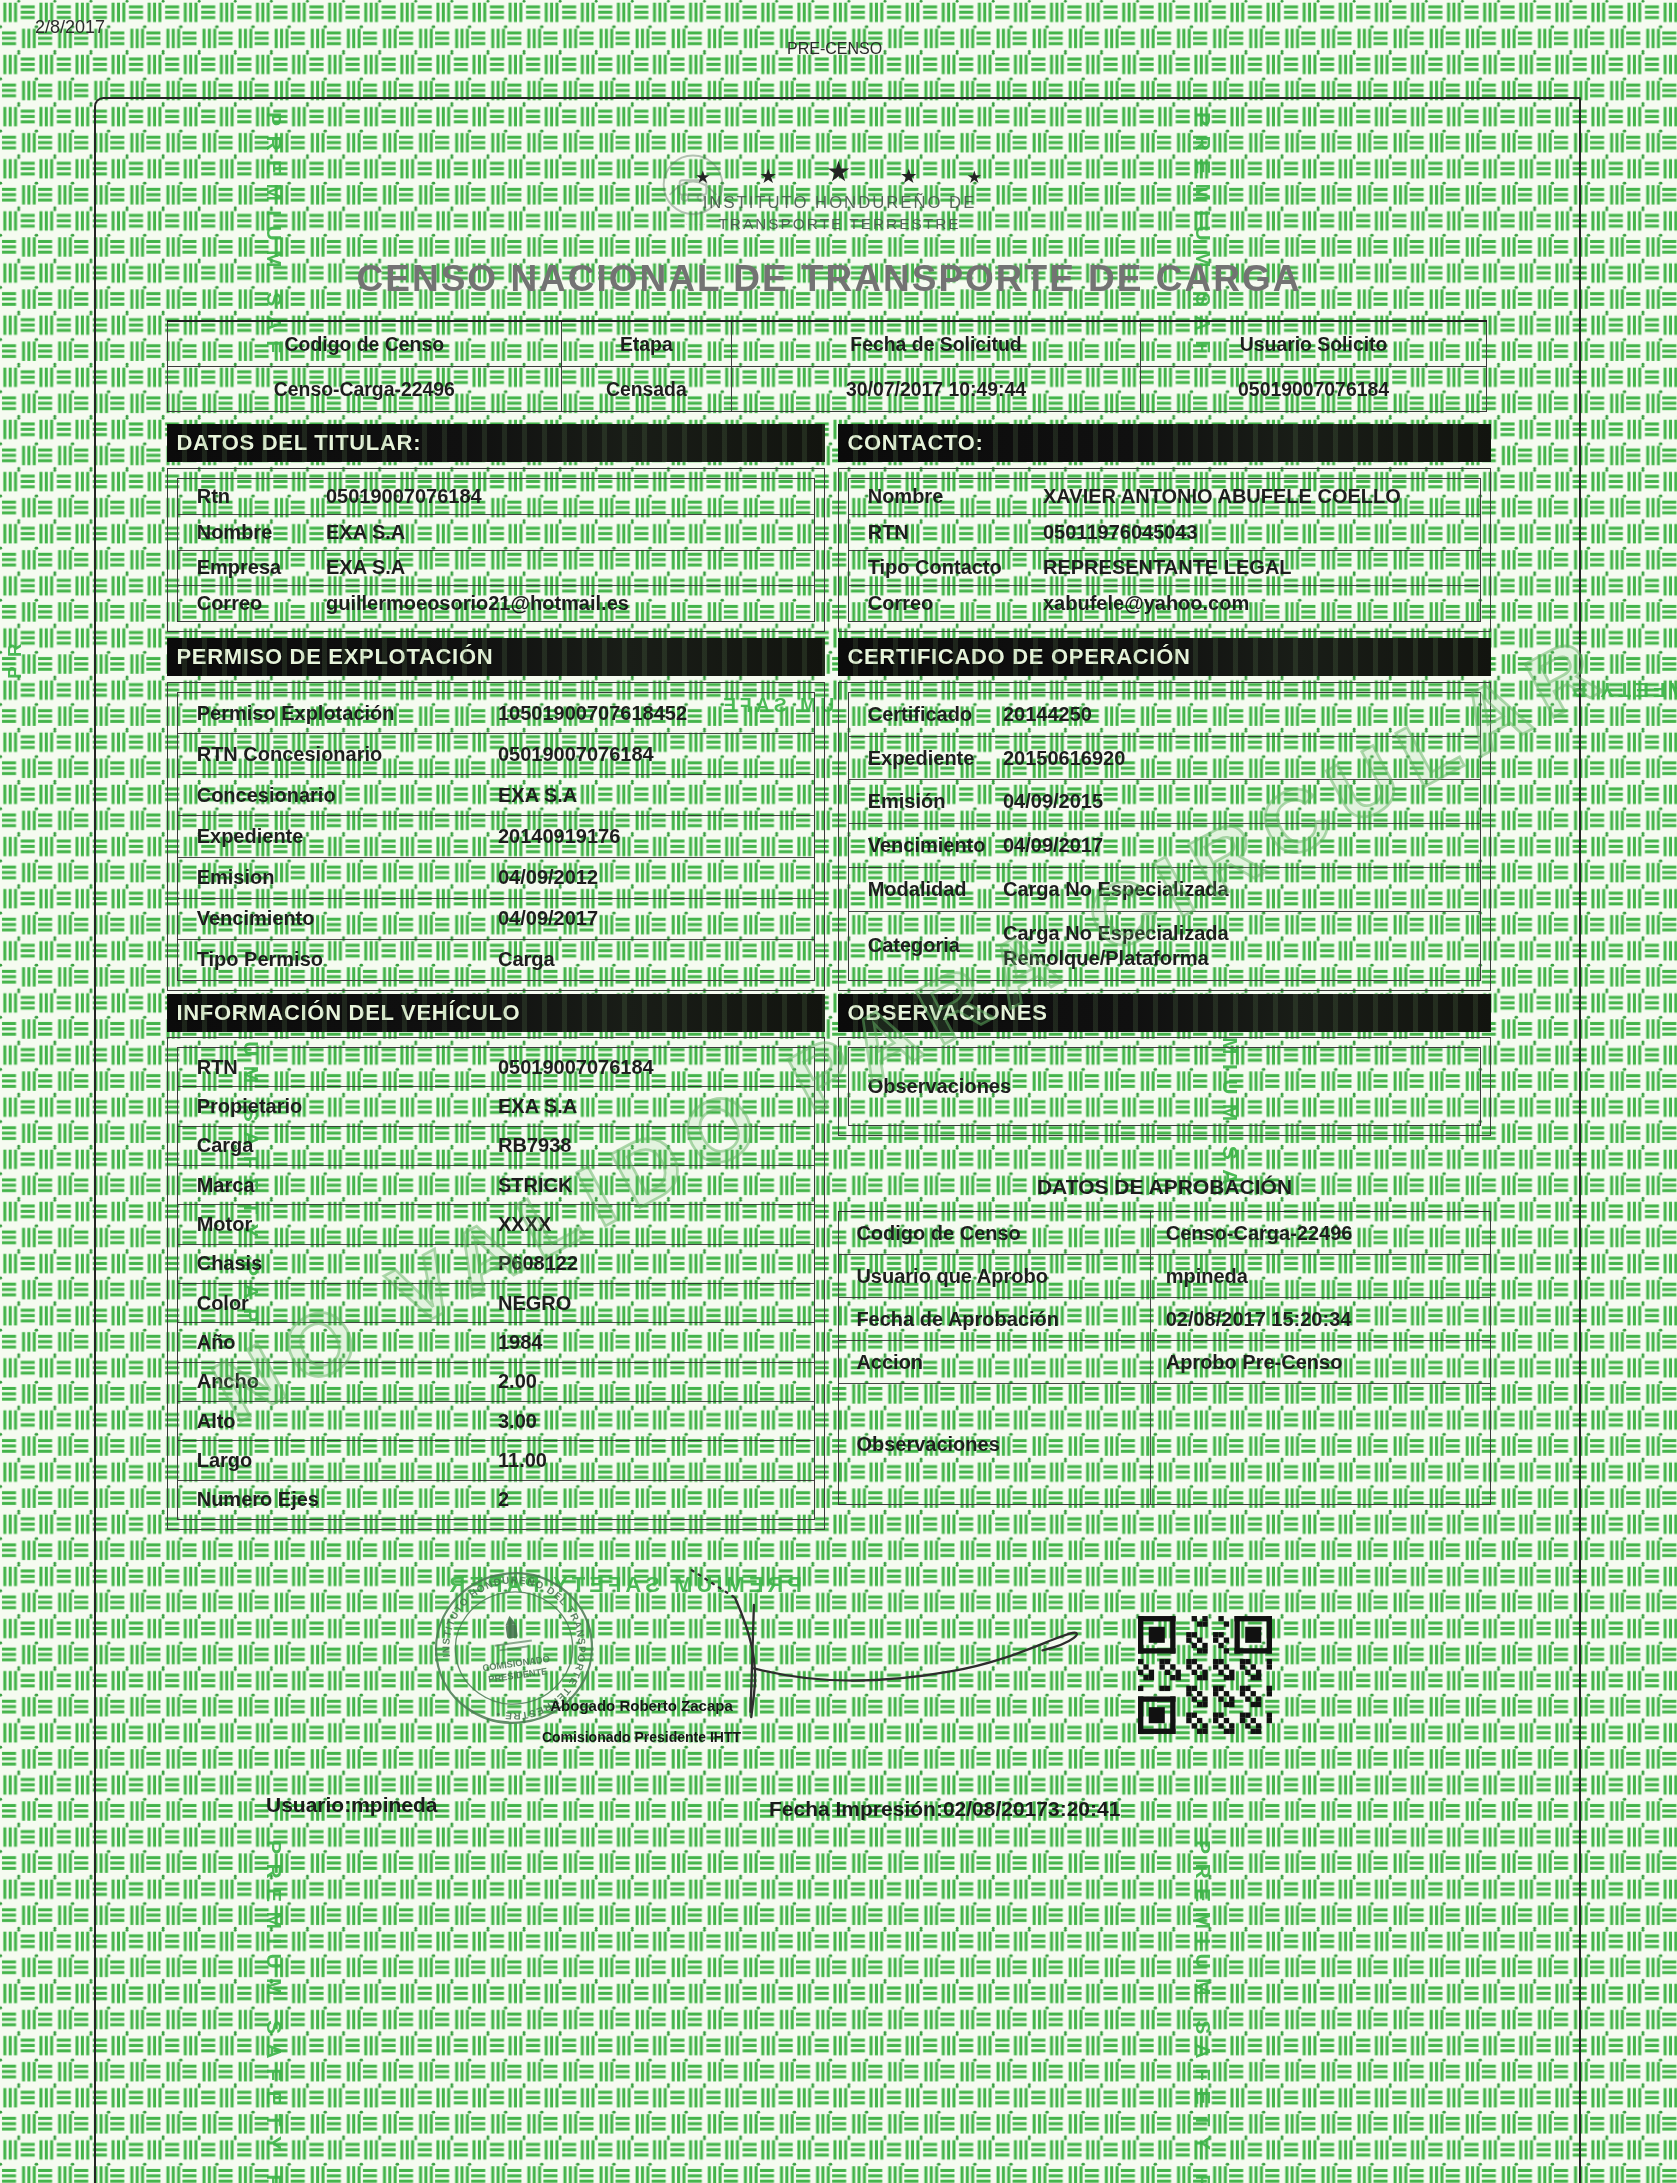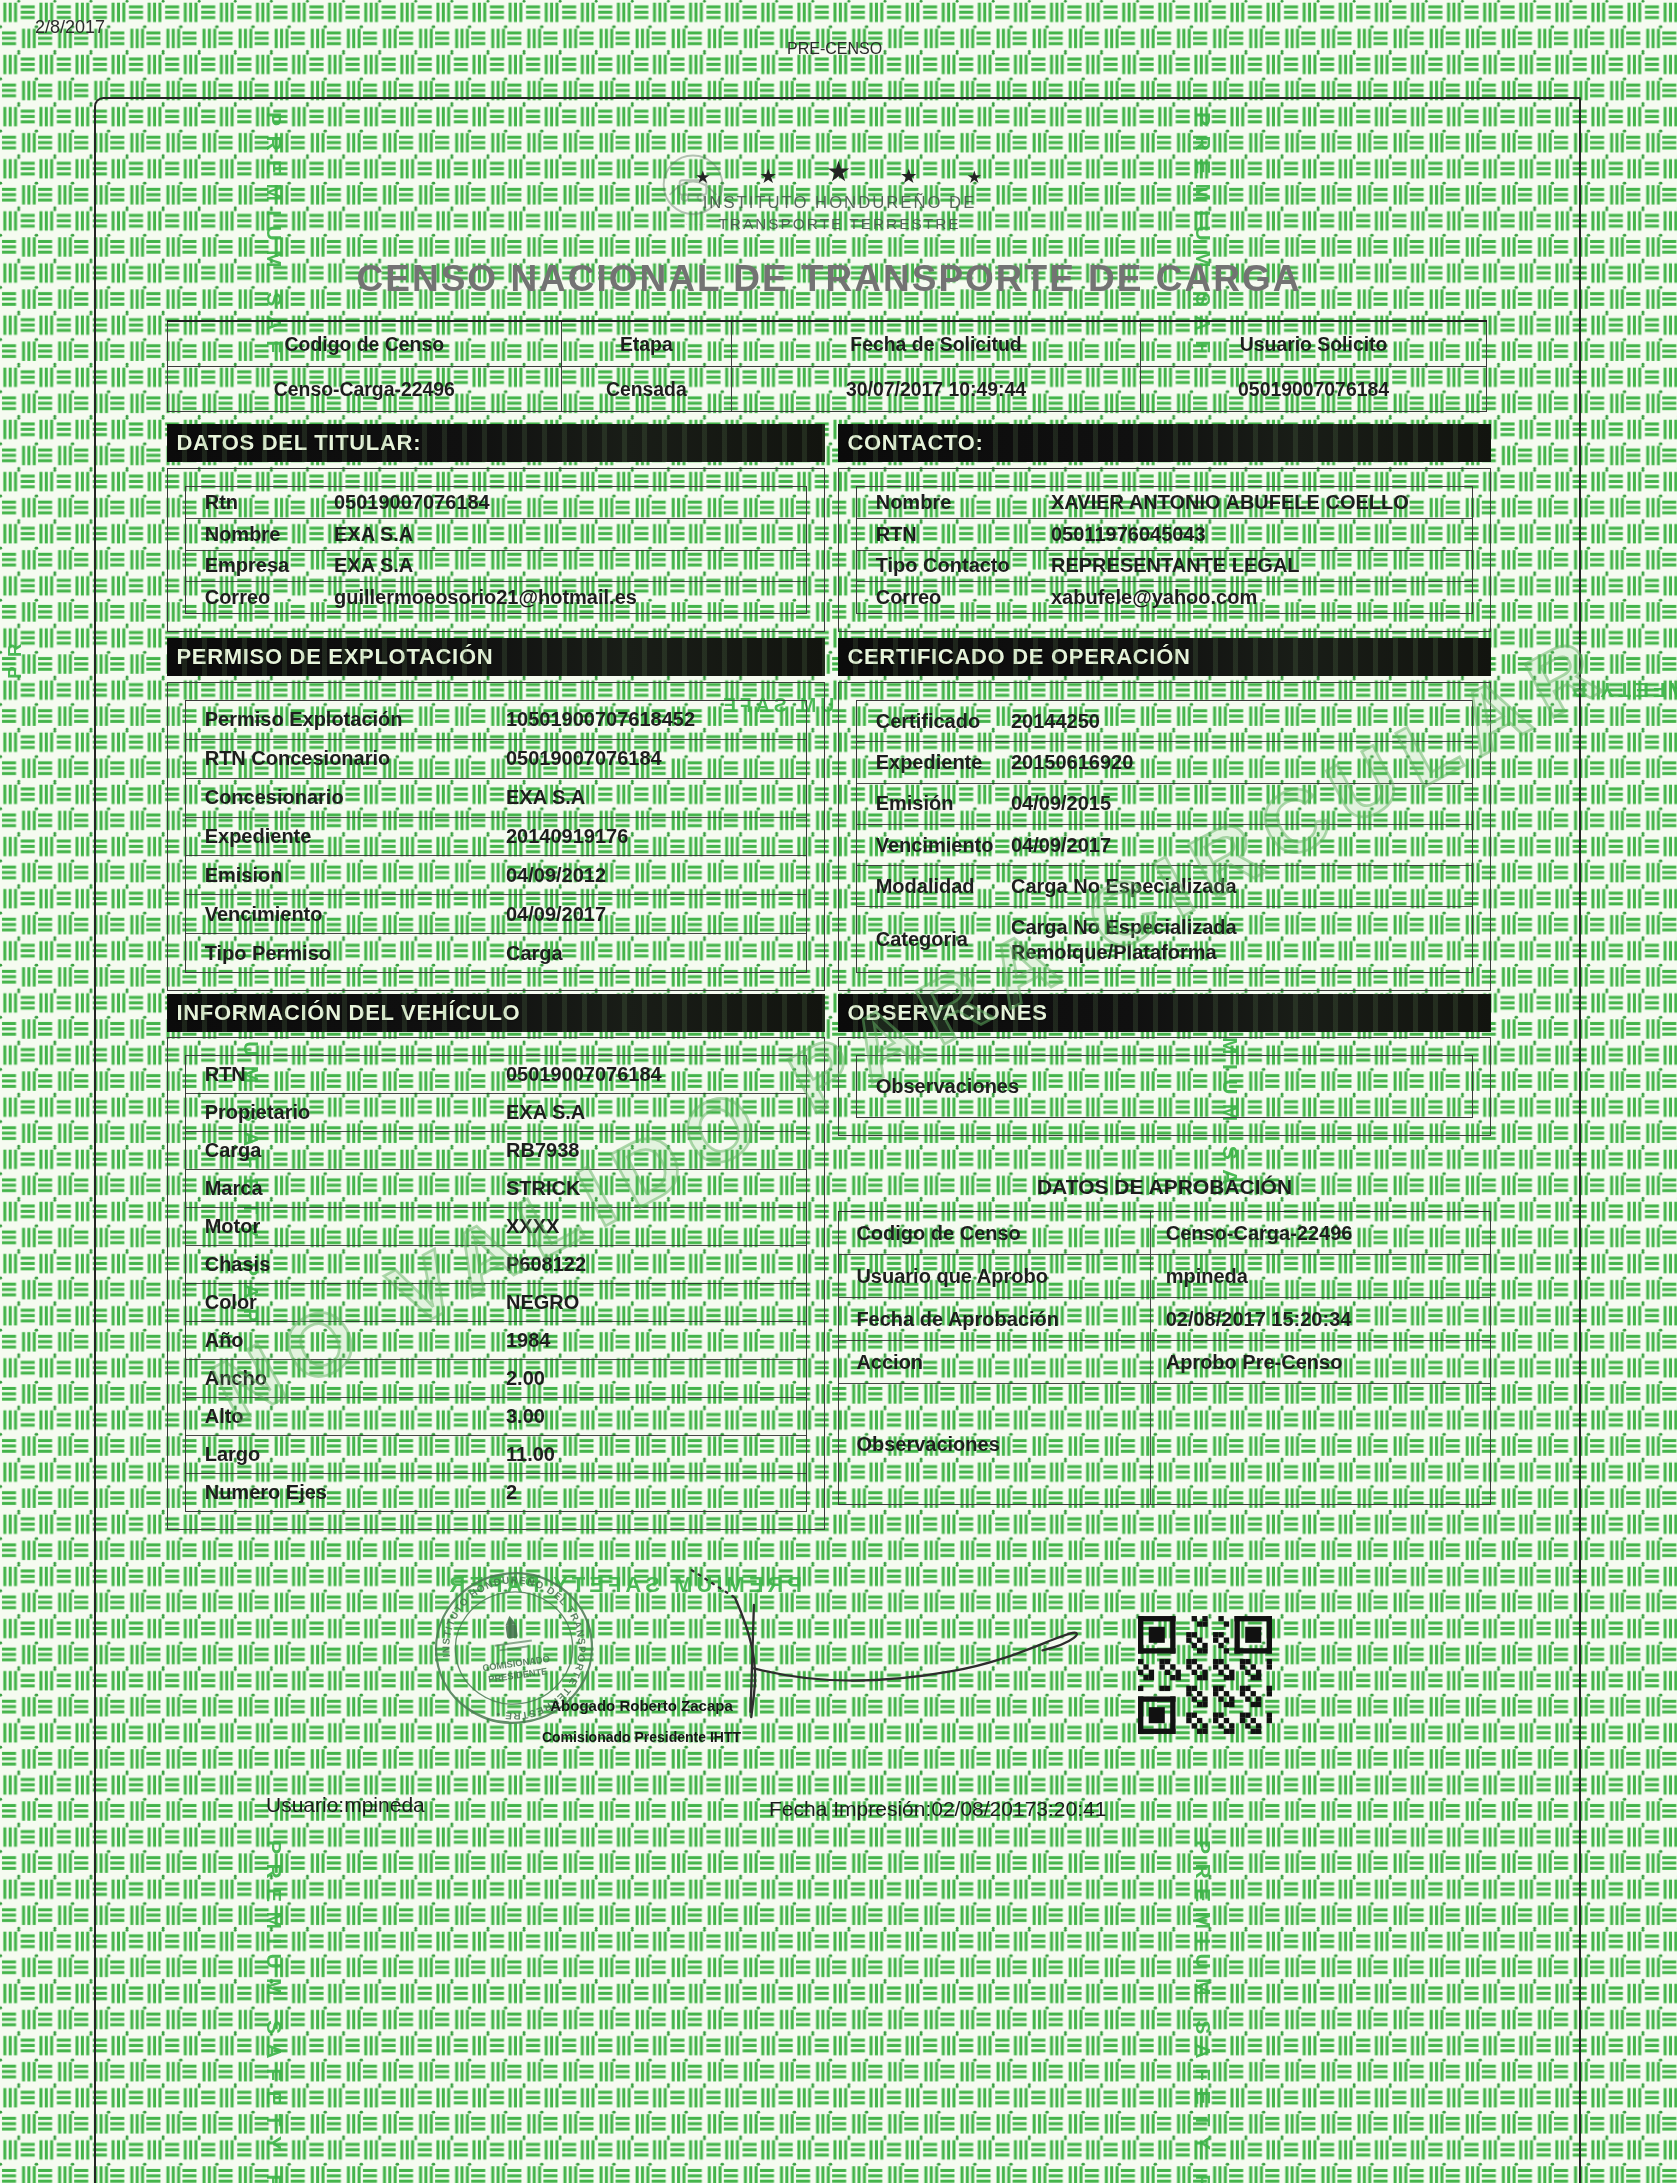--- a/index.html
+++ b/index.html
@@ -59,21 +59,21 @@
     display:flex;align-items:center;padding-left:9.4px;box-sizing:border-box;
     text-shadow:0 0 2px #000;
   }
   .bar::after{
     content:"";position:absolute;inset:0;
     background:repeating-linear-gradient(90deg,transparent 0 14.7px,rgba(108,150,96,.18) 14.7px 20px);
     pointer-events:none;
   }
 
   
-  .box{position:absolute;border:1.3px solid #3a3a3a;padding:17px;box-sizing:border-box;background:transparent;}
+  .box{position:absolute;border:1.3px solid #3a3a3a;padding:9px;box-sizing:border-box;background:transparent;}
   .box-inner{border:0.7px solid #3a3a3a;width:100%;height:100%;box-sizing:border-box;display:flex;flex-direction:column;}
   .row{flex:1;display:flex;align-items:center;border-bottom:0.7px solid rgba(42,42,42,.85);}
   .row:last-child{border-bottom:none;}
   .row.tall{flex:1.6;}
   .lbl{font-weight:700;font-size:20px;padding-left:18.7px;flex:0 0 var(--lw,154px);box-sizing:border-box;}
   .val{font-weight:700;font-size:20px;line-height:1.25;}
 
   
   .approb-title{position:absolute;left:838px;top:1175px;width:653px;text-align:center;font-weight:700;font-size:21px;}
   .approb-table{
@@ -81,21 +81,21 @@
     border:0.7px solid #3a3a3a;border-top:1.3px solid #2b2b2b;
     display:flex;flex-direction:column;box-sizing:border-box;
   }
   .a-row{height:43px;display:flex;border-bottom:0.7px solid rgba(42,42,42,.85);box-sizing:border-box;}
   .a-row.fill{flex:1;border-bottom:none;}
   .a-label{flex:0 0 312px;border-right:0.7px solid rgba(42,42,42,.85);display:flex;align-items:center;padding-left:17.4px;font-weight:700;font-size:20px;box-sizing:border-box;}
   .a-value{flex:1;display:flex;align-items:center;padding-left:14.7px;font-weight:700;font-size:20px;}
 
   
   .signer{position:absolute;left:414px;width:455px;text-align:center;font-weight:700;color:#151515;z-index:5;}
-  .footer-txt{position:absolute;font-size:21px;font-weight:400;color:#1a1a1a;z-index:4;}
+  .footer-txt{position:absolute;font-size:21px;font-weight:700;color:#1a1a1a;z-index:4;}
 
   
   .invalid{
     position:absolute;left:221px;top:1347px;z-index:6;pointer-events:none;
     font-size:88px;font-weight:700;letter-spacing:14.7px;white-space:nowrap;
     transform-origin:0 50%;transform:rotate(-28.2deg);
     color:rgba(124,198,124,.15);
     -webkit-text-stroke:2.7px rgba(98,178,98,.5);
   }
 </style>

